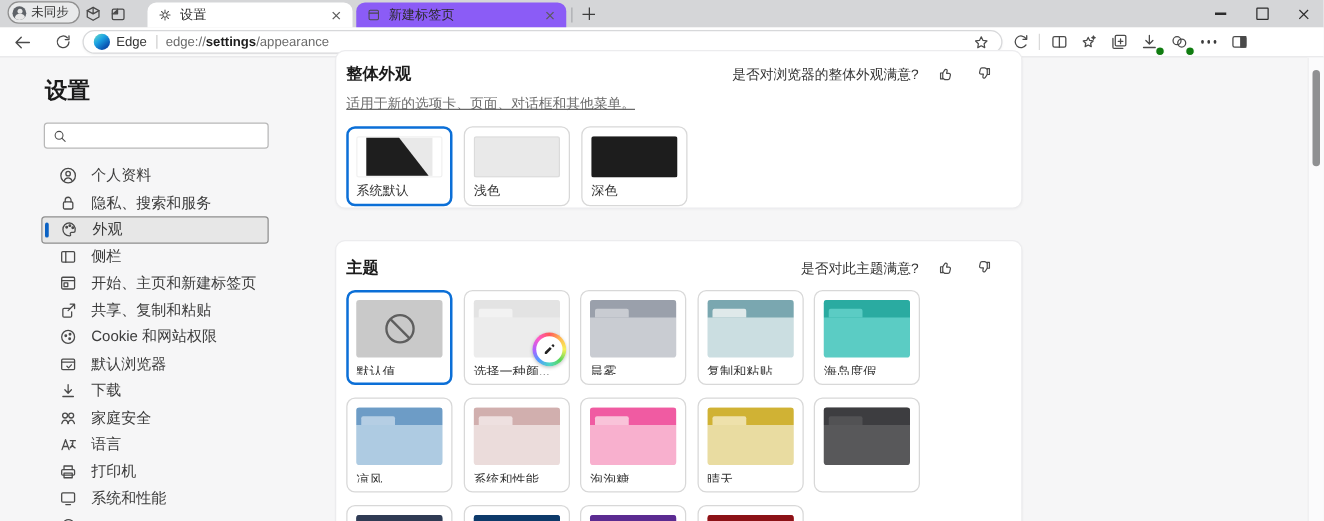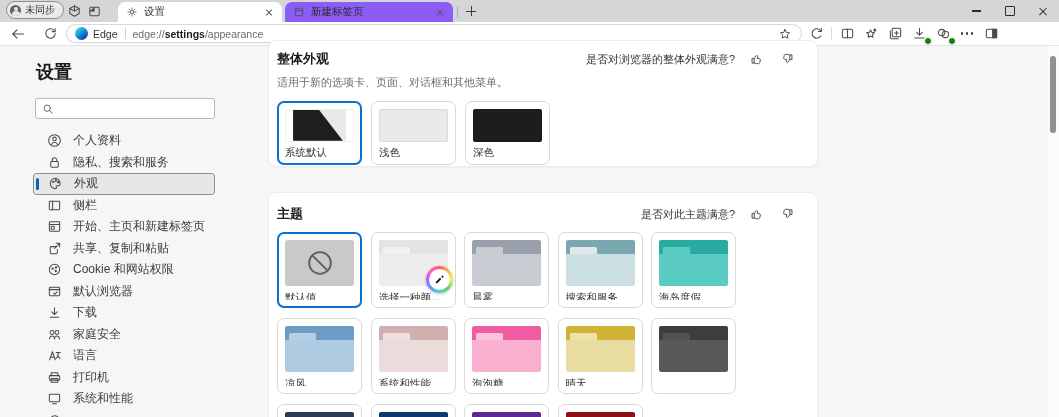--- a/index.html
+++ b/index.html
@@ -75,21 +75,21 @@
   
   .card{position:absolute;left:268px;width:550px;background:#fff;border:1px solid #ececee;border-radius:8px;
      box-sizing:border-box;box-shadow:0 1px 2px rgba(0,0,0,.03);}
   #card-appearance{top:40px;height:127px;padding:9px 22px 0 8px;}
   #card-themes{top:192px;height:400px;padding:12px 22px 0 8px;}
   .card-head{display:flex;align-items:center;}
   .card-title{font-size:13px;font-weight:bold;color:#1b1b1b;}
   .feedback{margin-left:auto;display:flex;align-items:center;gap:14px;text-align:center;}
   .feedback .fb-text{font-size:11px;color:#333;}
   .fb-btn{width:16px;height:16px;display:flex;align-items:center;justify-content:center;border-radius:3px;}
-  .card-sub{font-size:11px;color:#6a6a6a;margin-top:7px;}
+  .card-sub{font-size:11px;color:#6a6a6a;margin-top:7px;text-decoration:underline;}
 
   .opt-row{display:flex;gap:9px;margin-top:11px;}
   .opt-card{width:85px;height:64px;border:1px solid #d8d8d8;border-radius:7px;background:#fff;box-sizing:border-box;
      padding:7px;display:flex;flex-direction:column;}
   .opt-card.selected{border:2px solid #0b6fd7;padding:6px;}
   .opt-sw{width:69px;height:40px;border-radius:2px;border:1px solid rgba(0,0,0,.06);box-sizing:border-box;}
   .opt-lbl{font-size:10.5px;color:#333;margin-top:4px;white-space:nowrap;overflow:hidden;}
 
   #theme-grid{display:grid;grid-template-columns:repeat(5,85px);gap:10px 8.5px;margin-top:9px;}
   .tcard{width:85px;height:76px;border:1px solid #d8d8d8;border-radius:7px;background:#fff;box-sizing:border-box;
@@ -453,21 +453,21 @@
         </span>
       </div>
     </div>
 
     <div class="tcard" style="--top: #9aa0ab; --tab: #c9ccd2; --body: #c9ccd2;">
       <div class="sw bars"></div>
       <span class="t-lbl">晨雾</span>
     </div>
     <div class="tcard" style="--top: #7aa7b0; --tab: #dfe9ea; --body: #cbdee1;">
       <div class="sw bars"></div>
-      <span class="t-lbl">搜索和服务</span>
+      <span class="t-lbl">复制和粘贴</span>
     </div>
     <div class="tcard" style="--top: #2aaba1; --tab: #5bccc4; --body: #5bccc4;">
       <div class="sw bars"></div>
       <span class="t-lbl">海岛度假</span>
     </div>
 
     <div class="tcard" style="--top: #6d9cc6; --tab: #b5cee4; --body: #aecbe2;">
       <div class="sw bars"></div>
       <span class="t-lbl">凉风</span>
     </div>

